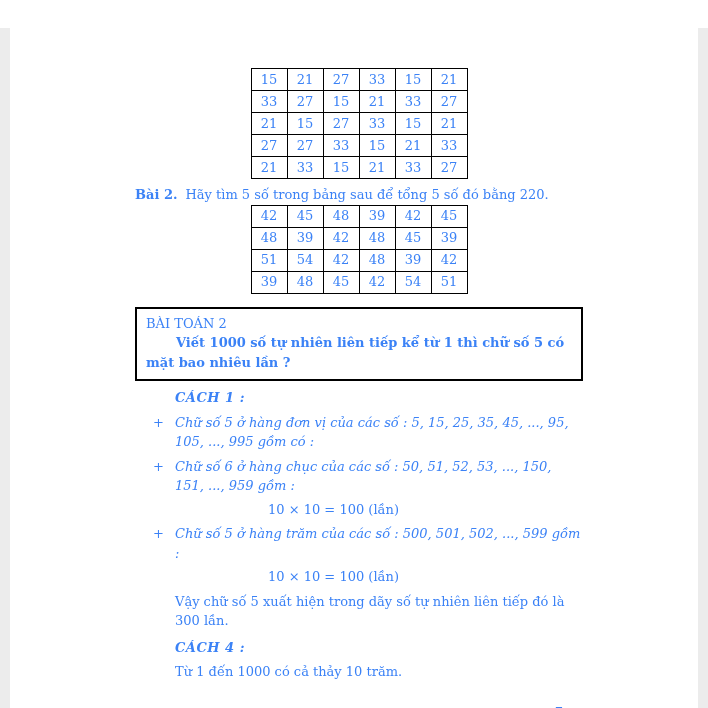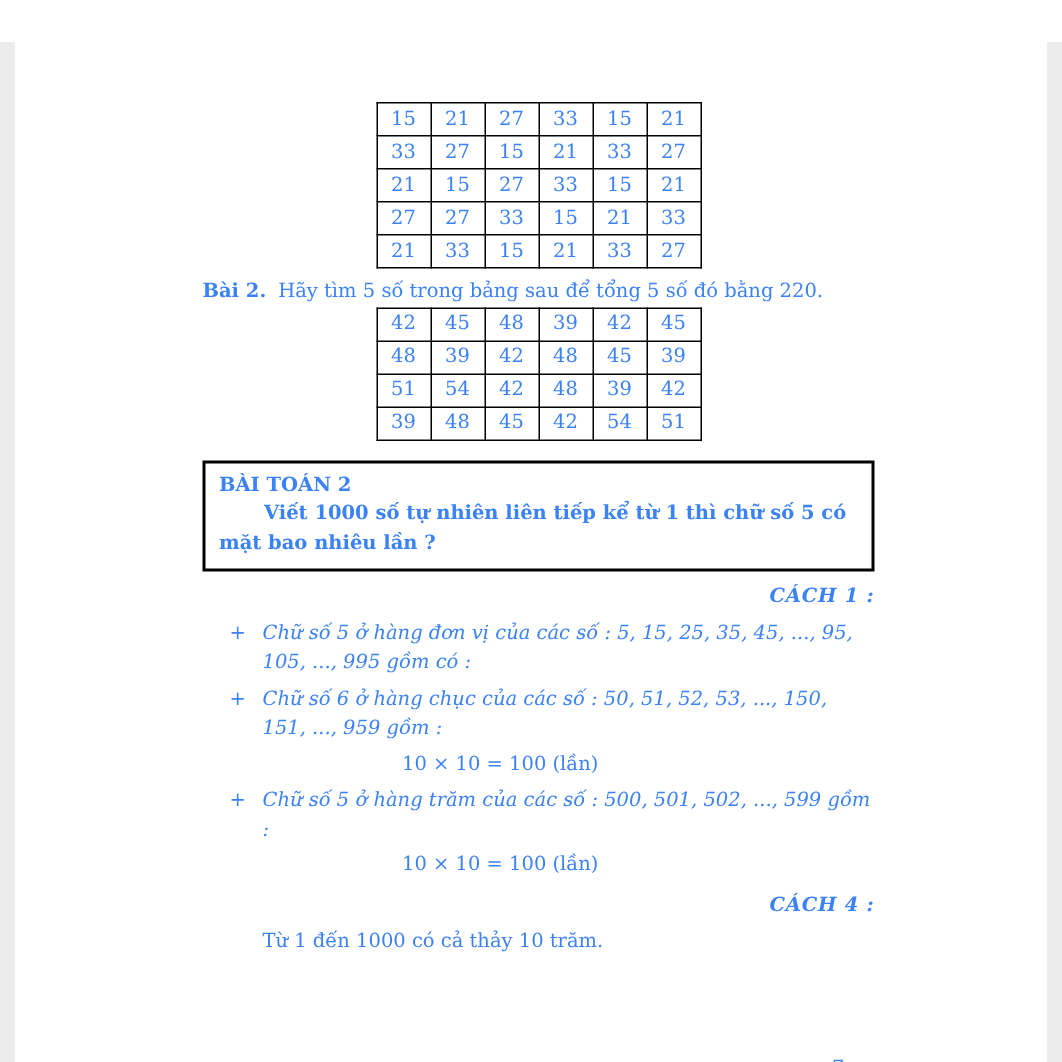--- a/index.html
+++ b/index.html
@@ -39,36 +39,35 @@
   .tbl2 { margin-top:7px; }
 
   .exercise-line { margin-top:6px; }
   .exercise-label { font-weight:bold; margin-right:8px; }
 
   .problem-box {
     border:2px solid #000;
     margin-top:13px;
     padding:5px 10px 7px 9px;
   }
-  .box-title { font-weight:bold; }
+  .box-title { font-weight:normal; }
   .box-question { font-weight:bold; text-indent:30px; }
 
   .solution-heading {
     text-align:center;
     font-weight:bold;
     font-style:italic;
     margin-top:8px;
   }
   .method-heading {
     font-weight:bold;
     font-style:italic;
     margin-left:40px;
     margin-top:7px;
     letter-spacing:0.5px;
-    text-align:right;
   }
   .bullet-item {
     display:flex;
     margin-top:5px;
     padding-left:18px;
   }
   .bullet-marker { width:22px; flex:0 0 22px; }
   .bullet-text { flex:1;font-style:italic; }
   .formula { margin-left:133px; margin-top:4px; }
   .solution-para { margin-left:40px; margin-top:5px; }
@@ -192,20 +191,21 @@
       <div class="bullet-text">Chữ số 6 ở hàng chục của các số : 50, 51, 52, 53, ..., 150, 151, ..., 959 gồm :</div>
     </div>
     <div class="formula">10 × 10 = 100 (lần)</div>
 
     <div class="bullet-item">
       <span class="bullet-marker">+</span>
       <div class="bullet-text">Chữ số 5 ở hàng trăm của các số : 500, 501, 502, ..., 599 gồm :</div>
     </div>
     <div class="formula">10 × 10 = 100 (lần)</div>
 
+    <div class="solution-para">Vậy chữ số 5 xuất hiện trong dãy số tự nhiên liên tiếp đó là 300 lần.</div>
 
     <div class="method-heading">CÁCH 4 :</div>
 
     <div class="solution-para">Từ 1 đến 1000 có cả thảy 10 trăm.</div>
 
   </div>
 
   <div class="page-number">7</div>
 </div>
 

